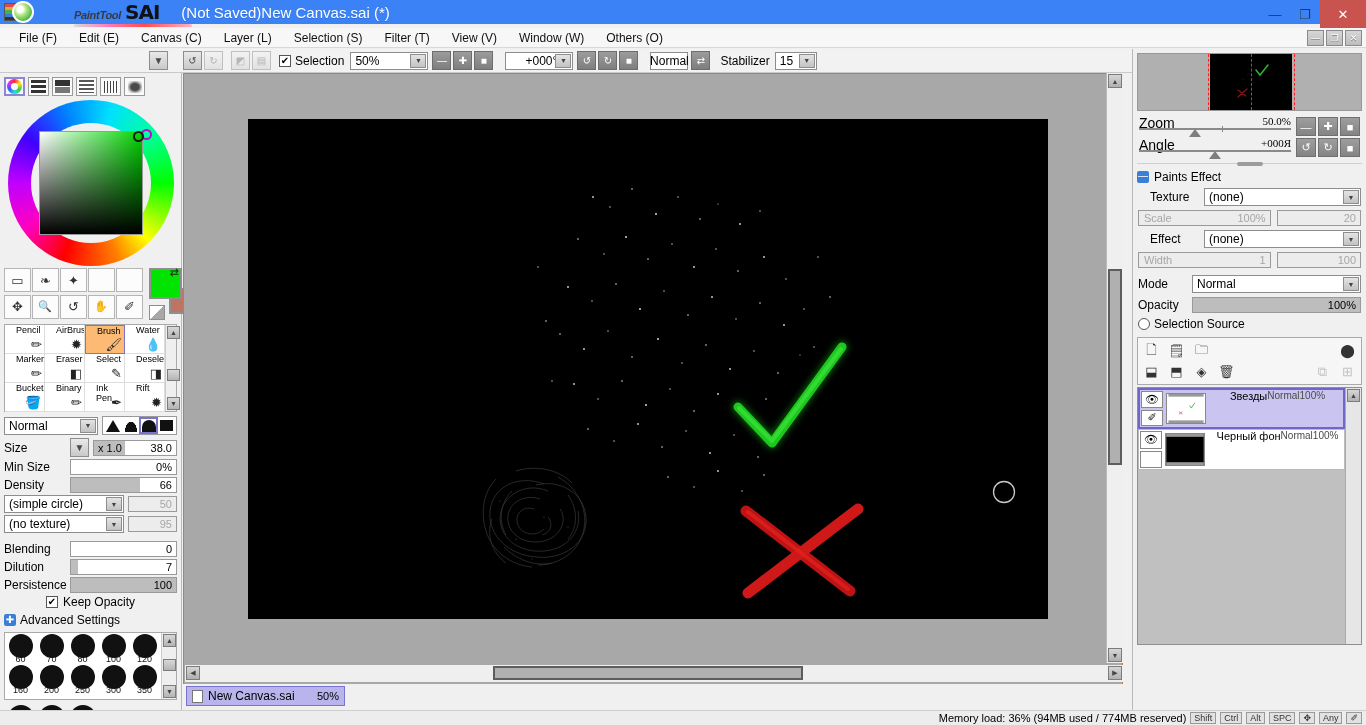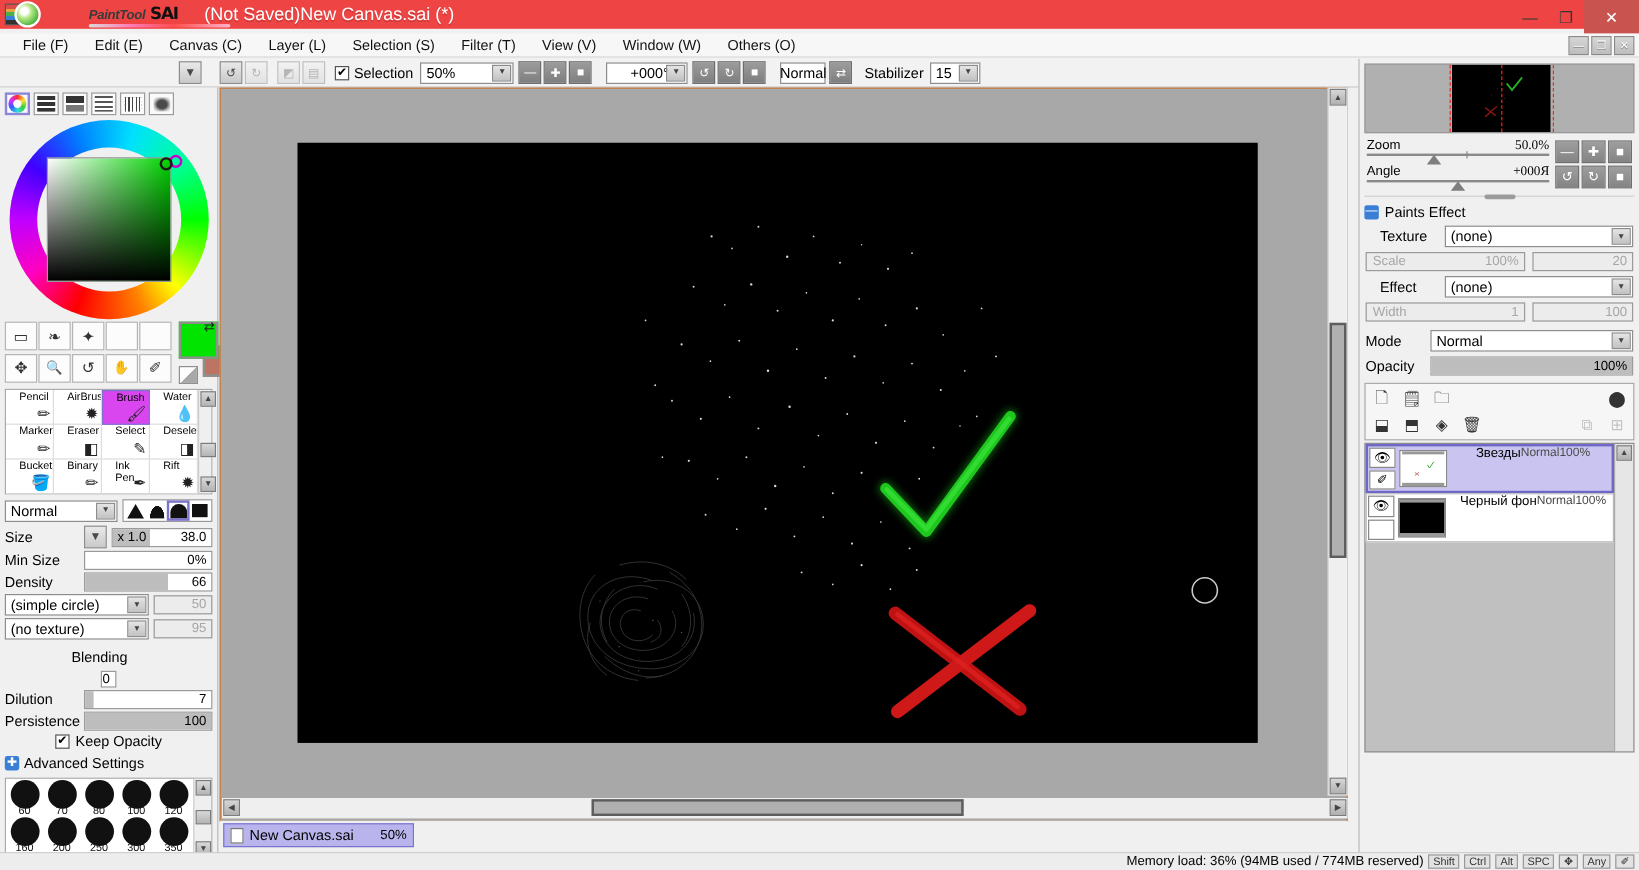--- a/index.html
+++ b/index.html
@@ -9,21 +9,21 @@
     font-size: 12px;
     overflow: hidden;
     background: #f0f0f0;
     color: #000;
   }
   #app { position: relative; width: 1366px; height: 725px; }
 
   
   .titlebar {
     position: absolute; left: 0; top: 0; width: 1366px; height: 24px;
-    background: #ef4444;
+    background: #3b82f6;
     display: flex; align-items: center;
   }
   .logo-box {
     width: 68px; height: 26px; margin-left: 2px;
     position: relative; display: flex; align-items: center; justify-content: center;
   }
   .logo-swatches {
     position: absolute; left: 2px; top: 4px; width: 20px; height: 18px;
     background: linear-gradient(#e04b4b 0 20%, #e8a33c 20% 40%, #4ab04a 40% 60%, #3a7fd5 60% 80%, #333 80% 100%);
     border: 1px solid #555;
@@ -32,21 +32,21 @@
     position: absolute; left: 10px; top: 2px;
     width: 22px; height: 22px; border-radius: 50%;
     background: radial-gradient(circle at 35% 35%, #fff 0 18%, #b8e986 35%, #57b947 70%, #2f7a28 100%);
     border: 2px solid #fff;
   }
   .brand {
     display: flex; align-items: baseline; margin-left: 4px; gap: 4px;
     position: relative;
   }
   .brand .pt { font-size: 11px; font-style: italic; font-weight: bold; color: #3a3a3a; letter-spacing: -.3px; }
-  .brand .sai { font-size: 14px; font-weight: bold; color: #111; letter-spacing: -1px; font-family: "DejaVu Sans", sans-serif; }
+  .brand .sai { font-size: 20px; font-weight: bold; color: #111; letter-spacing: -1px; font-family: "DejaVu Sans", sans-serif; }
   .brand-rainbow {
     position: absolute; left: 0; bottom: -3px; width: 118px; height: 3px;
     background: linear-gradient(90deg,#d9d9d9,#ff7ab5,#ff4d4d 60%,#ffb3c8 100%);
     border-radius: 2px;
   }
   .title-text {
     margin-left: 22px; font-size: 15px; color: #fff;
     text-shadow: 0 1px 0 rgba(0,0,0,.15);
     font-family: "Liberation Sans", sans-serif;
   }
@@ -174,21 +174,21 @@
 
   .brushlist {
     margin: 4px 4px 0 4px; border: 1px solid #aaa; background: #fff;
     height: 88px; position: relative; display: flex;
   }
   .brushcells { display: grid; grid-template-columns: repeat(4, 40px); grid-auto-rows: 29px; }
   .bcell {
     position: relative; border-right: 1px solid #ddd; border-bottom: 1px solid #ddd;
     font-size: 9px; padding-left: 11px; overflow: hidden;
   }
-  .bcell.sel { background: #d946ef; border: 1px solid #7b74cf; }
+  .bcell.sel { background: #fdba74; border: 1px solid #7b74cf; }
   .bcell .glyph { position: absolute; right: 2px; bottom: 1px; font-size: 13px; color: #222; }
   .bl-scroll { width: 15px; border-left: 1px solid #ccc; background: #efefef; position: relative; }
   .blsbtn {
     position: absolute; left: 1px; width: 13px; height: 13px; border: 1px solid #7c7c7c;
     background: linear-gradient(#d8d8d8,#b4b4b4); font-size: 7px; display: flex;
     align-items: center; justify-content: center; color: #444;
   }
   .blsthumb { position: absolute; left: 1px; top: 44px; width: 13px; height: 12px; border: 1px solid #7c7c7c; background: linear-gradient(#d8d8d8,#b4b4b4); }
 
   .sliderow { display: flex; align-items: center; padding: 1px 4px; font-size: 12px; gap: 4px; }
@@ -258,21 +258,21 @@
   
   .rightpanel {
     position: absolute; left: 1132px; top: 49px; width: 234px; height: 661px;
     background: #f0f0f0; border-left: 1px solid #b9b9b9;
   }
   .navview { margin: 4px; height: 58px; border: 1px solid #999; background: #b0b0b0; position: relative; overflow: hidden; }
   .navcanvas { position: absolute; left: 72px; top: 0; width: 82px; height: 56px; background: #000; }
   .navline { position: absolute; top: 0; bottom: 0; width: 0; border-left: 1px dashed #ff2020; }
   .nav-row { display: flex; align-items: center; padding: 0 4px; gap: 3px; }
   .nav-slider { flex: 1; position: relative; height: 22px; }
-  .nav-slider .lbl { position: absolute; left: 2px; top: 0; font-size: 11px; text-align: center; }
+  .nav-slider .lbl { position: absolute; left: 2px; top: 0; font-size: 14px; text-align: center; }
   .nav-slider .val { position: absolute; right: 2px; top: 0; font-size: 11px; font-family: Liberation Serif, serif; }
   .nav-slider .track { position: absolute; left: 2px; right: 2px; top: 13px; height: 2px; background: #8a8a8a; }
   .nav-slider .tick { position: absolute; top: 11px; width: 1px; height: 6px; background: #8a8a8a; }
   .nav-slider .knob {
     position: absolute; top: 14px; width: 0; height: 0;
     border-left: 6px solid transparent; border-right: 6px solid transparent; border-bottom: 8px solid #7e7e7e;
   }
   .navbtns { display: grid; grid-template-columns: repeat(3, 20px); grid-gap: 2px; }
   .navbtn {
     width: 20px; height: 19px; border: 1px solid #6f6f6f;
@@ -543,21 +543,21 @@
     </div>
     <div class="sliderow">
       <div class="combo" style="width:120px;">
         <span>(no texture)</span>
         <span class="arrow">▼</span>
       </div>
       <div class="sfield dis">
         <span>95</span>
       </div>
     </div>
-    <div class="sliderow" style="margin-top:6px;flex-direction:column;">
+    <div class="sliderow" style="margin-top:6px;">
       <span class="slabel">Blending</span>
       <div class="sfield">
         <span>0</span>
       </div>
     </div>
     <div class="sliderow">
       <span class="slabel">Dilution</span>
       <div class="sfield">
         <div class="fill" style="width:7%;"></div>
         <span>7</span>
@@ -871,20 +871,24 @@
         <span class="arrow">▼</span>
       </div>
     </div>
     <div class="pe-row">
       <span class="pe-label">Opacity</span>
       <div class="sfield" style="flex:1;">
         <div class="fill" style="width:100%;"></div>
         <span style="position:relative;">100%</span>
       </div>
     </div>
+    <div class="pe-row" style="gap:4px;">
+      <div class="cbox" style="border-radius:50%;"></div>
+      <span>Selection Source</span>
+    </div>
 
     <div class="lay-toolbar">
       <div class="lt-row">
         <div class="ltbtn">🗋</div>
         <div class="ltbtn">🗒</div>
         <div class="ltbtn">🗀</div>
         <div class="lt-spacer"></div>
         <div class="ltbtn">⬤</div>
       </div>
       <div class="lt-row" style="margin-top:2px;">

